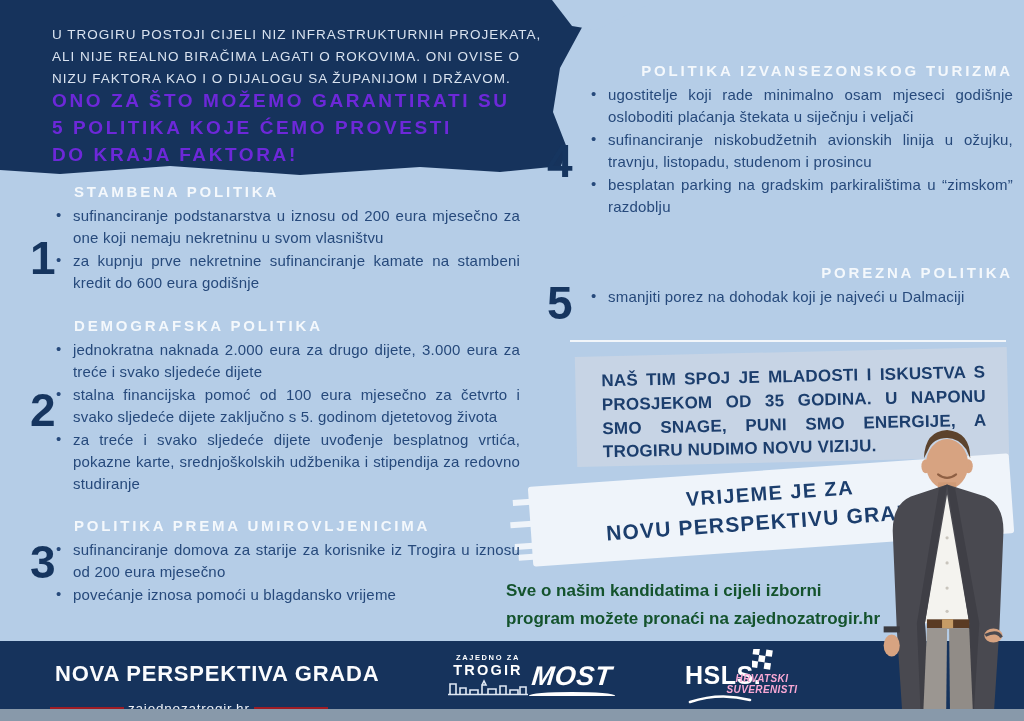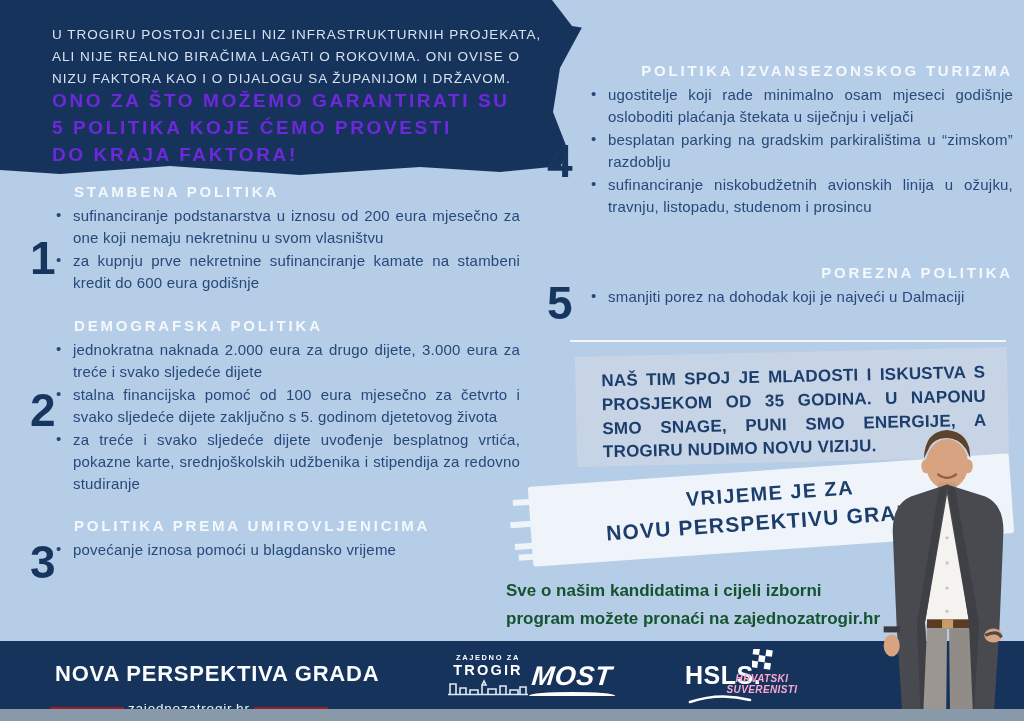--- a/index.html
+++ b/index.html
@@ -120,31 +120,32 @@
       <li>jednokratna naknada 2.000 eura za drugo dijete, 3.000 eura za treće i svako sljedeće dijete</li>
       <li>stalna financijska pomoć od 100 eura mjesečno za četvrto i svako sljedeće dijete zaključno s 5. godinom djetetovog života</li>
       <li>za treće i svako sljedeće dijete uvođenje besplatnog vrtića, pokazne karte, srednjoškolskih udžbenika i stipendija za redovno studiranje</li>
     </ul>
   </section>
 
   <section class="policy left" style="top:517px">
     <div class="num" style="top:22px">3</div>
     <h3>POLITIKA PREMA UMIROVLJENICIMA</h3>
     <ul>
+      <li>sufinanciranje domova za starije za korisnike iz Trogira u iznosu od 200 eura mjesečno</li>
       <li>povećanje iznosa pomoći u blagdansko vrijeme</li>
     </ul>
   </section>
 
   <section class="policy right" style="top:62px">
     <div class="num" style="top:76px">4</div>
     <h3>POLITIKA IZVANSEZONSKOG TURIZMA</h3>
     <ul>
       <li>ugostitelje koji rade minimalno osam mjeseci godišnje osloboditi plaćanja štekata u siječnju i veljači</li>
+      <li>sufinanciranje niskobudžetnih avionskih linija u ožujku, travnju, listopadu, studenom i prosincu</li>
       <li>besplatan parking na gradskim parkiralištima u “zimskom” razdoblju</li>
-      <li>sufinanciranje niskobudžetnih avionskih linija u ožujku, travnju, listopadu, studenom i prosincu</li>
     </ul>
   </section>
 
   <section class="policy right" style="top:264px">
     <div class="num" style="top:16px">5</div>
     <h3>POREZNA POLITIKA</h3>
     <ul>
       <li>smanjiti porez na dohodak koji je najveći u Dalmaciji</li>
     </ul>
   </section>

